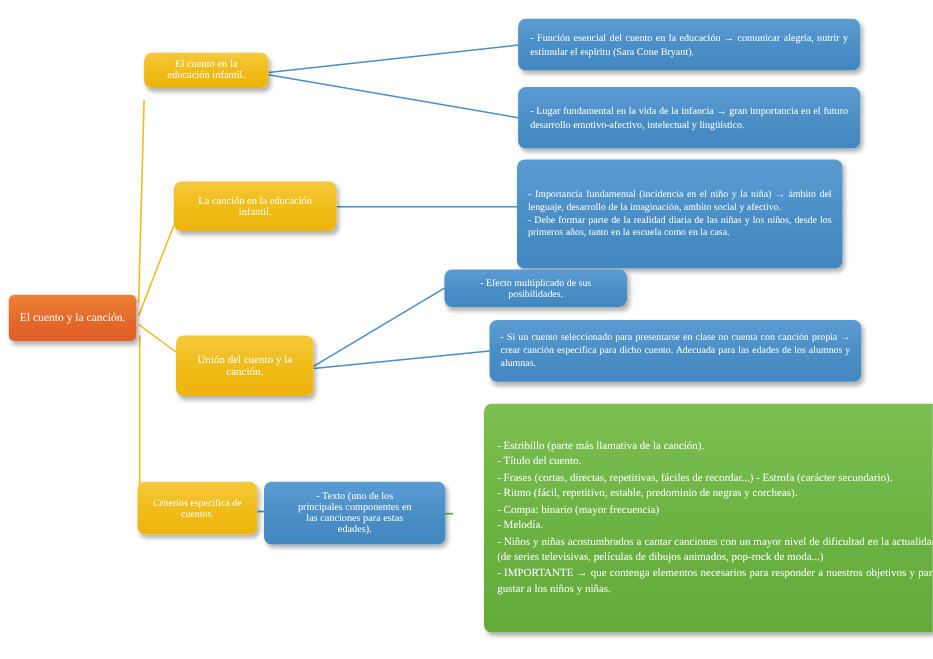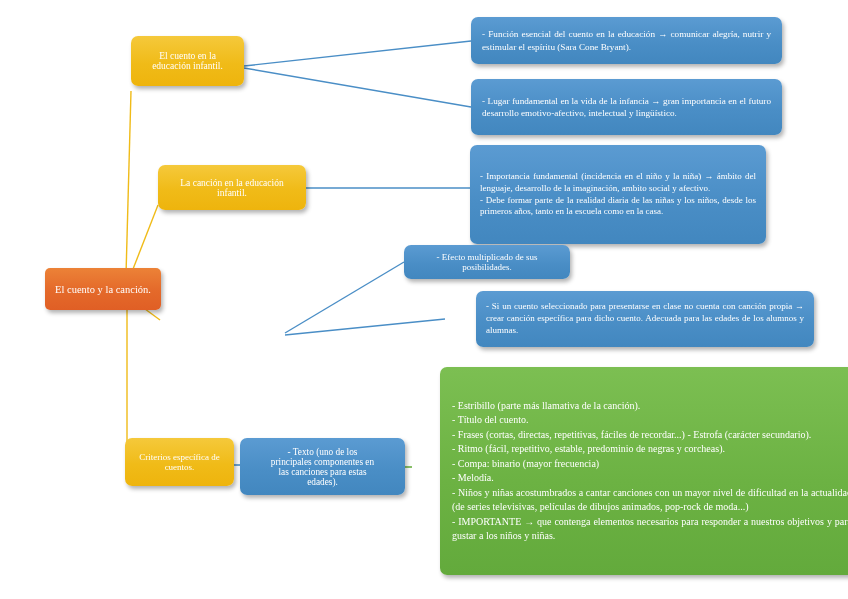--- a/index.html
+++ b/index.html
@@ -56,31 +56,31 @@
   }
   .n-leaf {
     background: linear-gradient(180deg, #5b9bd2 0%, #4a8ec6 55%, #4287bf 100%);
   }
   .n-green {
     background: linear-gradient(180deg, #7cbf52 0%, #6cb243 55%, #63aa3c 100%);
     margin-left: 28px;
   }
 
   
-  #node-root        { left: 8px;   top: 268px; width: 116px; height: 42px;  padding: 0 7px; font-size: 10.5px; margin-left: 37px; }
-  #node-cuento-edu  { left: 131px; top: 36px;  width: 113px; height: 50px;  padding: 16px 8px; font-size: 9.5px; }
+  #node-root        { left: 8px;   top: 268px; width: 116px; height: 42px;  padding: 0 7px; font-size: 10.5px; }
+  #node-cuento-edu  { left: 131px; top: 48px;  width: 113px; height: 32px;  padding: 16px 8px; font-size: 9.5px; }
   #node-cancion-edu { left: 158px; top: 165px; width: 148px; height: 45px;  padding: 0 8px; font-size: 9.5px; }
   #node-union       { left: 160px; top: 305px; width: 125px; height: 55px;  padding: 0 8px; font-size: 10px; }
   #node-criterios   { left: 125px; top: 438px; width: 109px; height: 48px;  padding: 0 6px; font-size: 9px; }
 
   #leaf-funcion     { left: 471px; top: 17px;  width: 311px; height: 47px;  padding: 0 11px; font-size: 9.2px; }
   #leaf-lugar       { left: 471px; top: 79px;  width: 311px; height: 56px;  padding: 0 11px; font-size: 9.2px; }
   #leaf-cancion     { left: 470px; top: 145px; width: 296px; height: 99px;  padding: 16px 10px; font-size: 9px; }
   #leaf-efecto      { left: 404px; top: 245px; width: 166px; height: 33px;  padding: 17px 9px; font-size: 9px; }
-  #leaf-si-cuento   { left: 445px; top: 291px; width: 338px; height: 56px;  padding: 0 10px; font-size: 9px; margin-left: 31px; }
+  #leaf-si-cuento   { left: 445px; top: 291px; width: 338px; height: 56px;  padding: 0 10px; font-size: 9px; }
   #leaf-texto       { left: 240px; top: 438px; width: 165px; height: 57px;  padding: 0 26px; font-size: 9.3px; }
   #leaf-green       { left: 412px; top: 367px; width: 424px; height: 208px; padding: 0 12px; font-size: 10px; }
 
   #leaf-cancion .txt { line-height: 1.32; }
   #leaf-green .txt   { line-height: 1.45; }
   #leaf-funcion .txt, #leaf-lugar .txt, #leaf-si-cuento .txt { line-height: 1.33; }
 </style>
 </head>
 <body>
 
@@ -113,20 +113,24 @@
   <div class="node n-branch center-align" id="node-cuento-edu">
     <span class="txt">El cuento en la
 educación infantil.</span>
   </div>
 
   <div class="node n-branch center-align" id="node-cancion-edu">
     <span class="txt">La canción en la educación
 infantil.</span>
   </div>
 
+  <div class="node n-branch center-align" id="node-union">
+    <span class="txt">Unión del cuento y la
+canción.</span>
+  </div>
 
   <div class="node n-branch center-align" id="node-criterios">
     <span class="txt">Criterios específica de
 cuentos.</span>
   </div>
 
   <div class="node n-leaf just-align" id="leaf-lugar">
     <span class="txt">- Lugar fundamental en la vida de la infancia → gran importancia en el futuro desarrollo emotivo-afectivo, intelectual y lingüístico.</span>
   </div>
 

